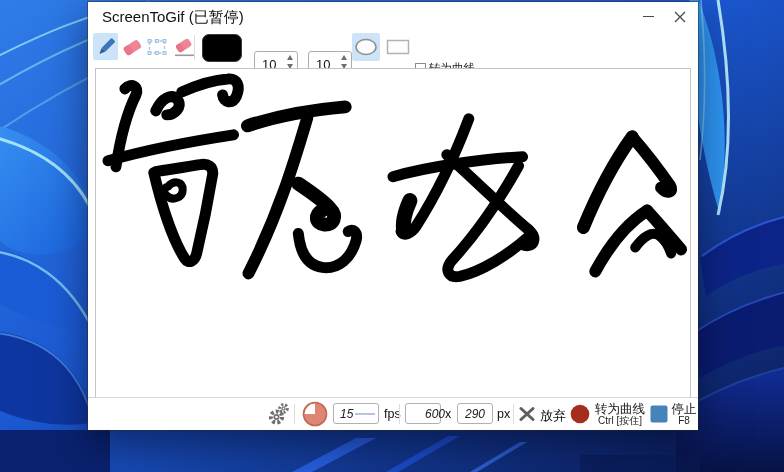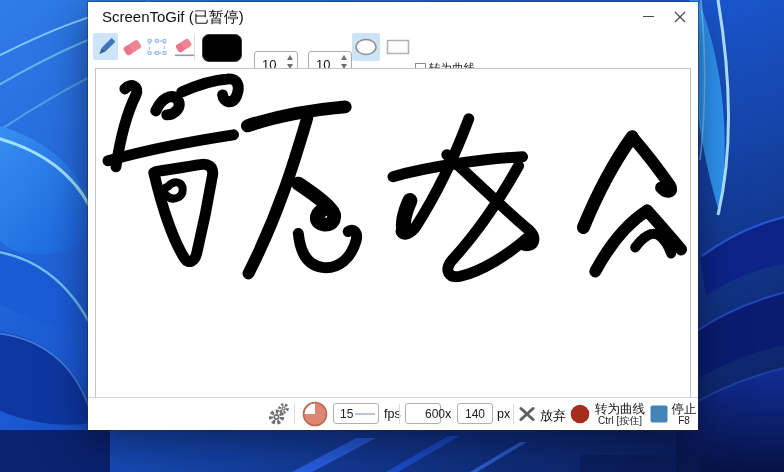--- a/index.html
+++ b/index.html
@@ -49,21 +49,21 @@
     position:absolute;left:0;right:0;bottom:0;height:32px;background:#fff;
     border-top:1px solid #d6d6d6;
   }
   .bbar .item{position:absolute;}
   .blabel{font-size:12.5px;color:#111;white-space:nowrap;}
   .bsub{font-size:10px;color:#222;white-space:nowrap;}
   .numbox{
     position:absolute;top:5px;height:21px;border:1px solid #b0b0b0;border-radius:3px;
     background:#fff;box-sizing:border-box;font-size:12px;color:#222;
   }
-  .numbox .num{position:absolute;top:3px;}
+  .numbox .num{position:absolute;top:3px;font-style:italic;}
   .bsep{position:absolute;top:6px;width:1px;height:20px;background:#dddddd;}
   .twoline{position:absolute;top:4px;text-align:center;}
   .twoline .blabel{display:block;line-height:14px;}
   .twoline .bsub{display:block;line-height:10px;}
 </style>
 </head>
 <body>
 
 <div class="wallpaper">
 <svg width="784" height="472" viewBox="0 0 784 472">
@@ -260,21 +260,21 @@
     </div>
     <span class="blabel" style="position:absolute;left:296px;top:9px;">fps</span>
 
     <div class="bsep" style="left:311px;"></div>
 
     <div class="numbox" style="left:317px;width:36px;text-align:center;">
       <span class="num" style="left:0;right:0;margin-left:19px;">600</span>
     </div>
     <span class="blabel" style="position:absolute;left:357px;top:9px;">x</span>
     <div class="numbox" style="left:369px;width:36px;text-align:center;">
-      <span class="num" style="left:0;right:0;">140</span>
+      <span class="num" style="left:0;right:0;">290</span>
     </div>
     <span class="blabel" style="position:absolute;left:409px;top:9px;">px</span>
 
     <div class="bsep" style="left:425px;"></div>
 
     <div class="item" style="left:431px;top:8px;">
       <svg width="16" height="16" viewBox="0 0 16 16">
         <path d="M2,2.5 L14,13.5 M14,2.5 L2,13.5" stroke="#5f5f5f" stroke-width="3" stroke-linecap="round" fill="none"></path>
       </svg>
     </div>

